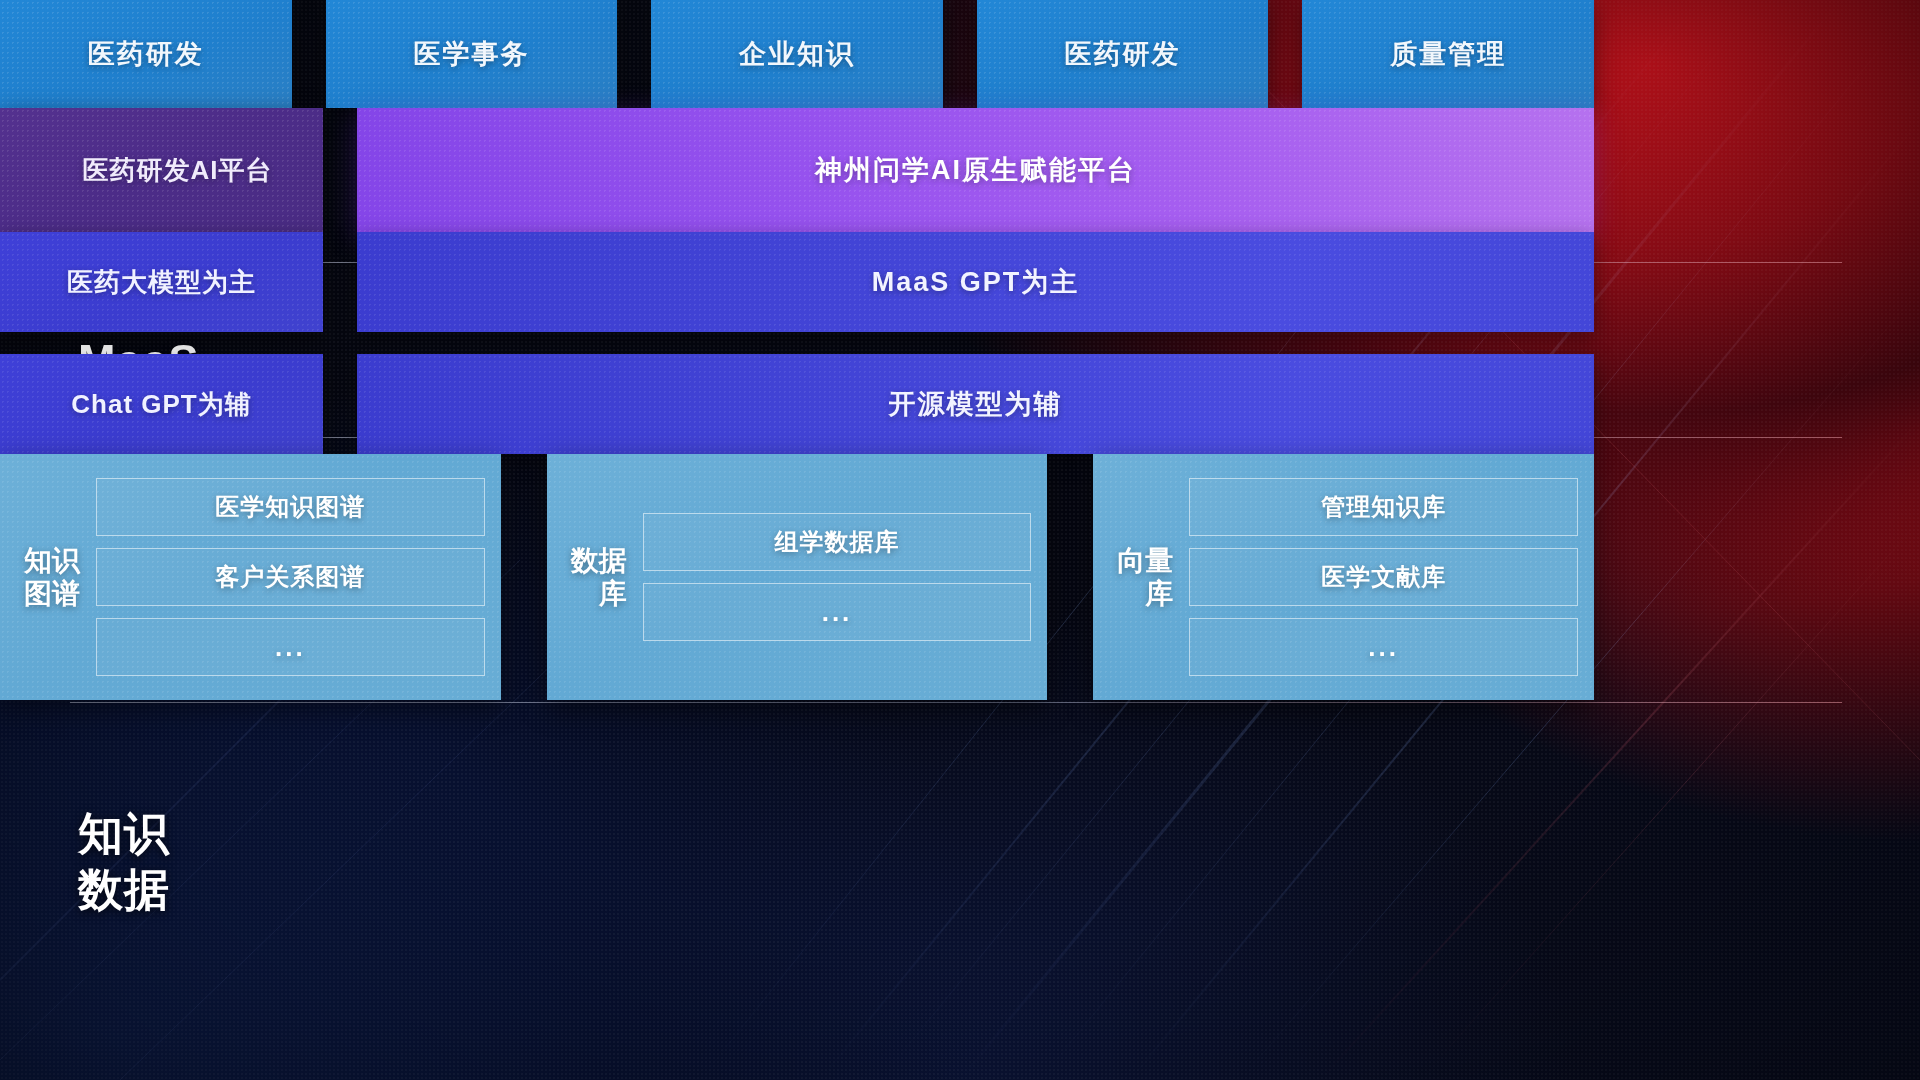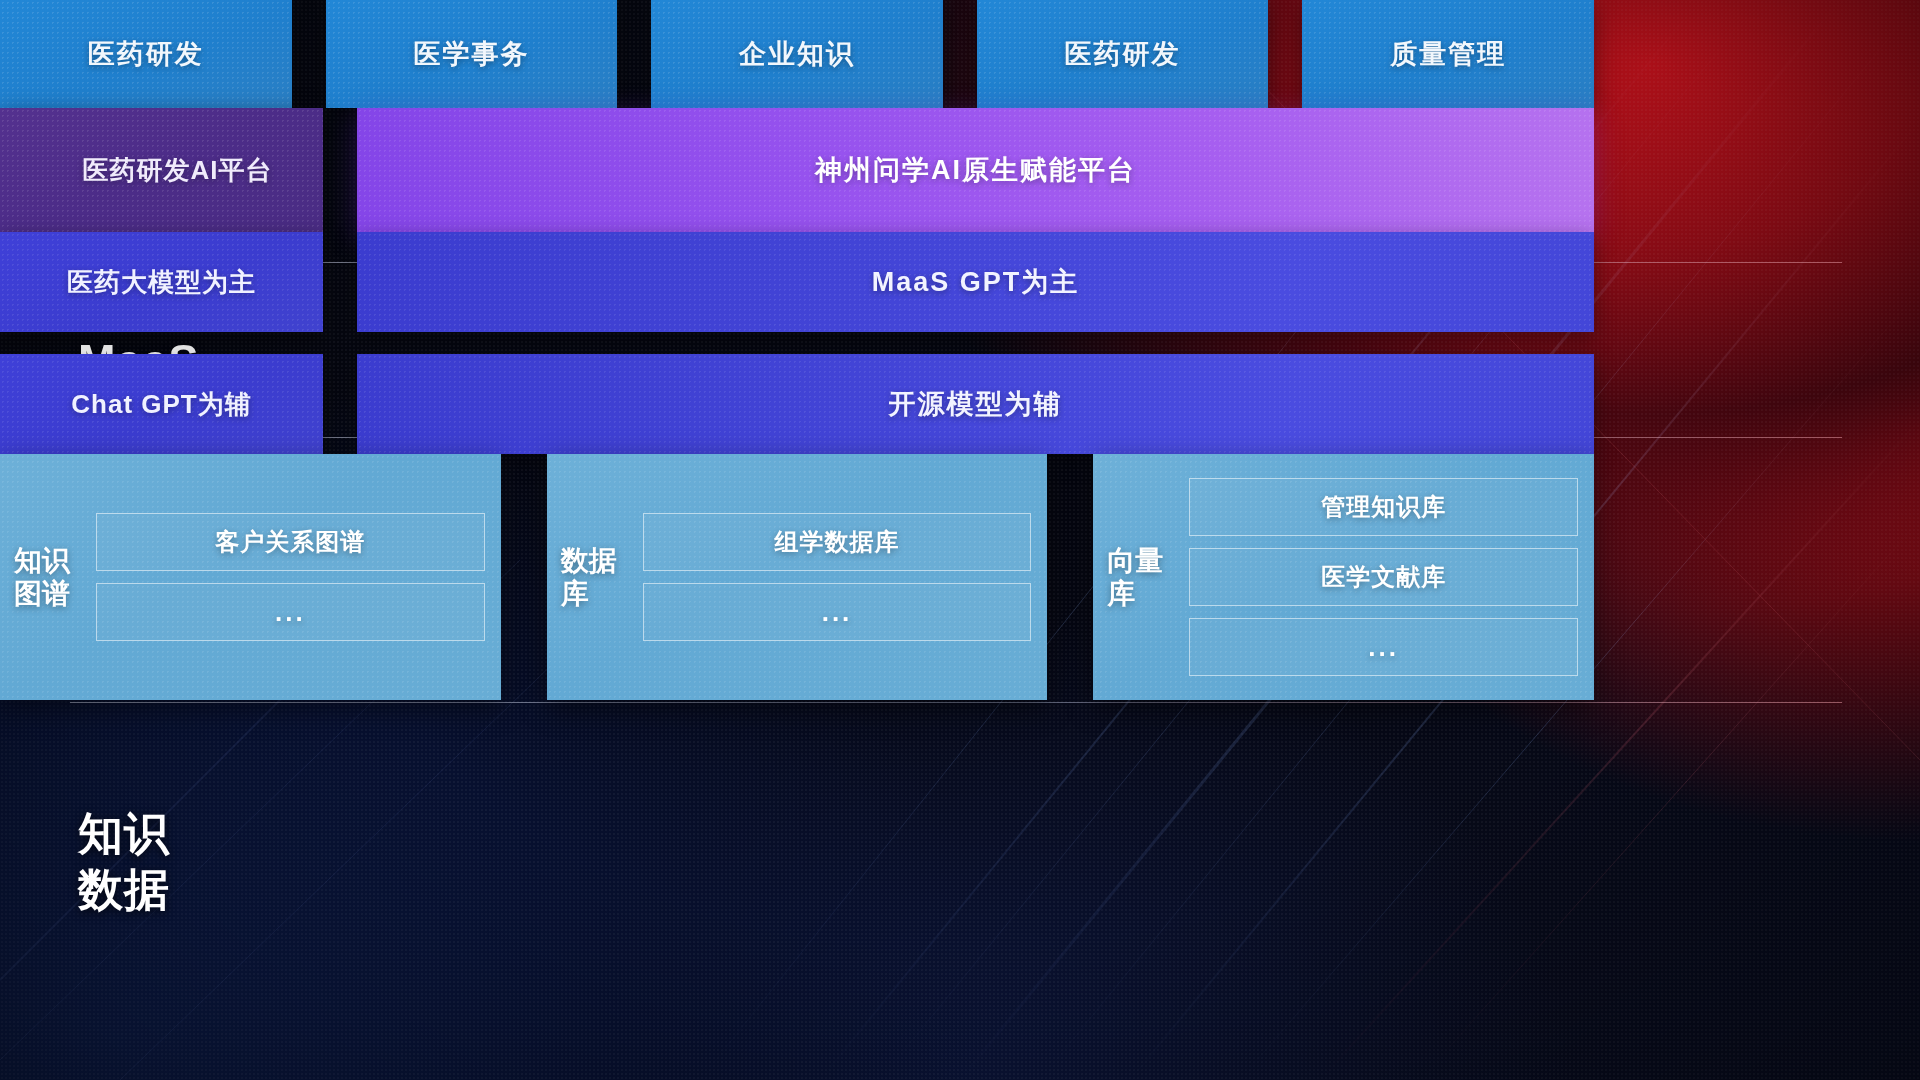--- a/index.html
+++ b/index.html
@@ -144,21 +144,21 @@
     content:""; position:absolute; inset:0; opacity:.16;
     background-image: radial-gradient(rgba(255,255,255,.6) 1px, transparent 1px);
     background-size: 5px 5px;
   }
   .know-title {
     width: 66px;
     flex: 0 0 66px;
     display: flex; align-items: center; justify-content: center;
     color: #ffffff; font-weight: bold; font-size: 28px; line-height: 1.18;
     letter-spacing: 0;
-    text-align: left;
+    text-align: right;
     text-shadow: 0 2px 7px rgba(0,0,0,.35);
     position: relative; z-index: 2;
     word-break: break-all;
   }
   .know-items {
     flex: 1;
     display: flex; flex-direction: column; justify-content: center; gap: 12px;
     padding-left: 16px;
     position: relative; z-index: 2;
   }
@@ -273,20 +273,21 @@
 
   <div class="divider" style="top:702px;"></div>
 
   <div class="row-label" style="top:806px;">知识
 数据</div>
   <div id="tier-know">
 
     <div class="know-group">
       <div class="know-title">知识图谱</div>
       <div class="know-items">
+        <div class="know-item">医学知识图谱</div>
         <div class="know-item">客户关系图谱</div>
         <div class="know-item ellipsis">...</div>
       </div>
     </div>
 
     <div class="know-group">
       <div class="know-title">数据库</div>
       <div class="know-items">
         <div class="know-item">组学数据库</div>
         <div class="know-item ellipsis">...</div>

